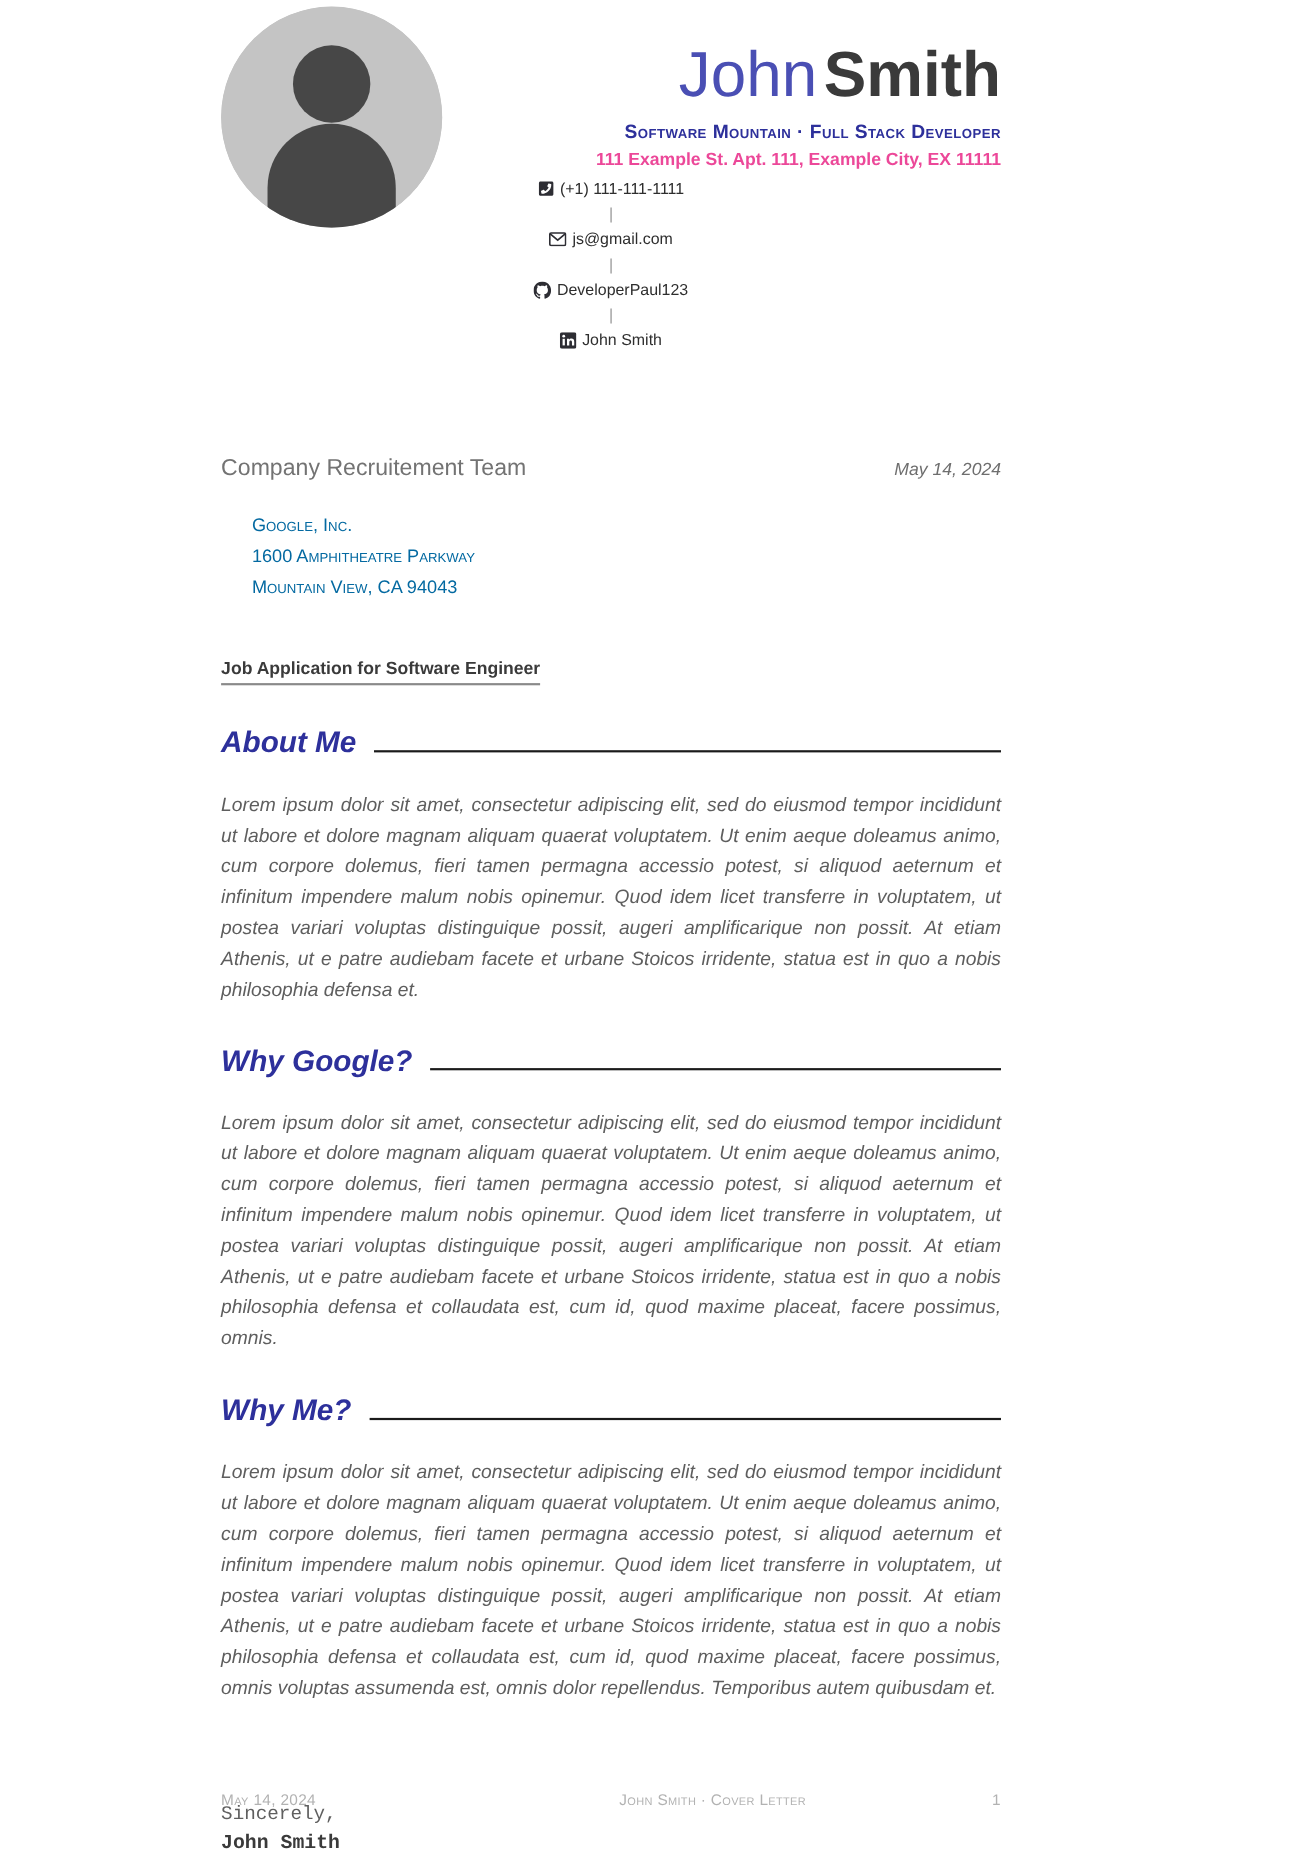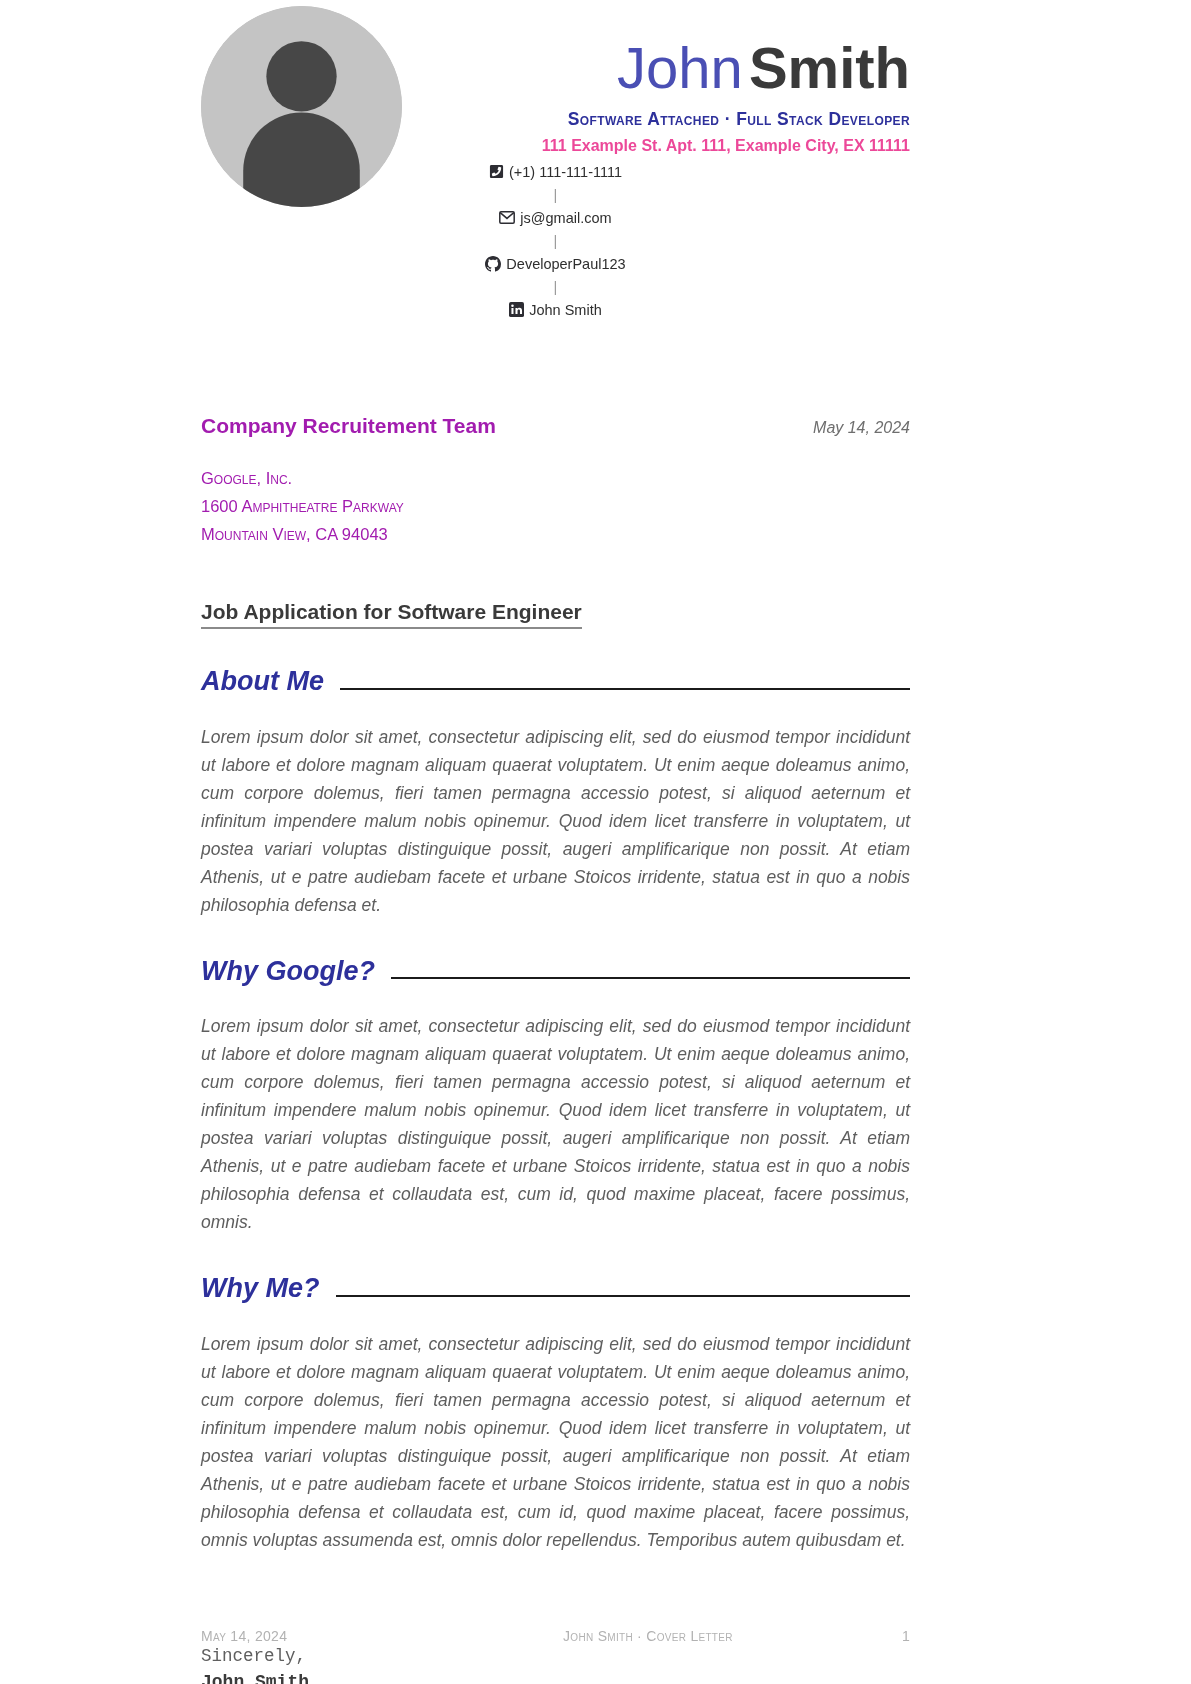--- a/index.html
+++ b/index.html
@@ -41,28 +41,28 @@
     display: flex; justify-content: flex-end; align-items: center;
     gap: 7px; font-size: 14.5px; color: #2e2e2e; flex-direction: column;
   }
   .contact { display: inline-flex; align-items: center; gap: 5px; color: #2e2e2e; text-decoration: none; }
   .contact svg { display: block; }
   .sep { color: #9a9a9a; }
 
   
   .recipient { margin-top: 96px; }
   .rec-row { display: flex; justify-content: space-between; align-items: baseline; }
-  .rec-name { font-size: 21px; font-weight: 700; color: #a21caf; text-align: right; }
+  .rec-name { font-size: 21px; font-weight: 400; color: #737373; text-align: right; }
   .date { font-style: italic; color: #6e6e6e; font-size: 16px; }
-  .rec-addr { margin-top: 26px; color: #a21caf; font-size: 16.5px; font-variant: small-caps; line-height: 28px; }
+  .rec-addr { margin-top: 26px; color: #0369a1; font-size: 16.5px; font-variant: small-caps; line-height: 28px; margin-left: 28px; }
 
   
   .subject-wrap { margin-top: 52px; }
   .subject {
-    display: inline-block; font-size: 21px; font-weight: 700; color: #3a3a3a;
+    display: inline-block; font-size: 16px; font-weight: 700; color: #3a3a3a;
     border-bottom: 2px solid #8a8a8a; padding-bottom: 3px;
   }
   .greeting { margin-top: 36px; font-size: 17.5px; color: #5f5f5f; }
 
   .section { margin-top: 38px; font-style: italic; }
   .section-head { display: flex; align-items: flex-end; }
   .section-title { font-size: 27px; font-weight: 700; color: #2d309b; line-height: 1.1; white-space: nowrap; }
   .section-rule { flex: 1; height: 2px; background: #1b1b1b; margin-left: 16px; margin-bottom: 7px; }
   .section p { margin-top: 26px; font-size: 17.5px; line-height: 28px; color: #5e5e5e; text-align: justify; }
 
@@ -90,21 +90,21 @@
       <svg viewBox="0 0 100 100">
         <circle cx="50" cy="50" r="50" fill="#c4c4c4"></circle>
         <circle cx="50" cy="35" r="17.5" fill="#474747"></circle>
         <path d="M21 103 v-21 a29 29 0 0 1 29-29 a29 29 0 0 1 29 29 v21 z" fill="#474747"></path>
       </svg>
     </div>
 
     <h1 class="name">
       <span class="name-first">John</span><span class="name-last">Smith</span>
     </h1>
-    <div class="position">Software Attached · Full Stack Developer</div>
+    <div class="position">Software Mountain · Full Stack Developer</div>
     <div class="address">111 Example St. Apt. 111, Example City, EX 11111</div>
 
     <div class="contacts">
       <span class="contact">
         <svg width="15" height="15" viewBox="0 0 448 512">
             <path fill="#2d2d33" d="M400 32H48C21.5 32 0 53.5 0 80v352c0 26.5 21.5 48 48 48h352c26.5 0 48-21.5 48-48V80c0-26.5-21.5-48-48-48zM94 416c-7 0-13.1-4.9-14.6-11.6l-15-65a15 15 0 0 1 8.7-17.2l70-30a15 15 0 0 1 17.5 4.3l31 37.9c48.9-23 88.3-62.9 110.8-110.8l-37.9-31a15 15 0 0 1-4.3-17.5l30-70a15 15 0 0 1 17.2-8.7l65 15A15 15 0 0 1 384 126c0 160.3-129.9 290-290 290z"></path>
           </svg>
         <span>(+1) 111-111-1111</span>
       </span>
       <span class="sep">|</span>

